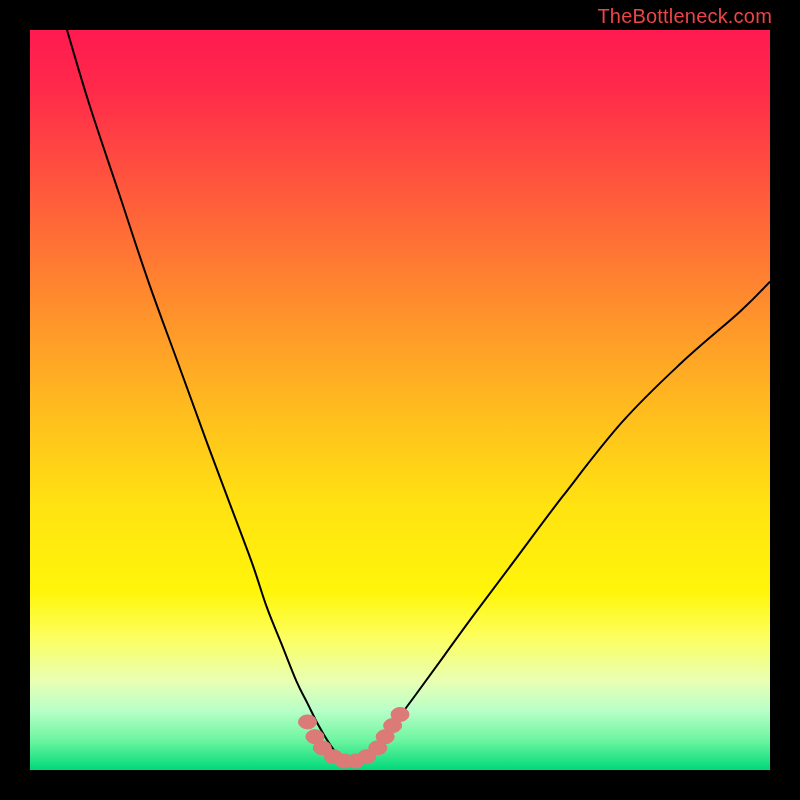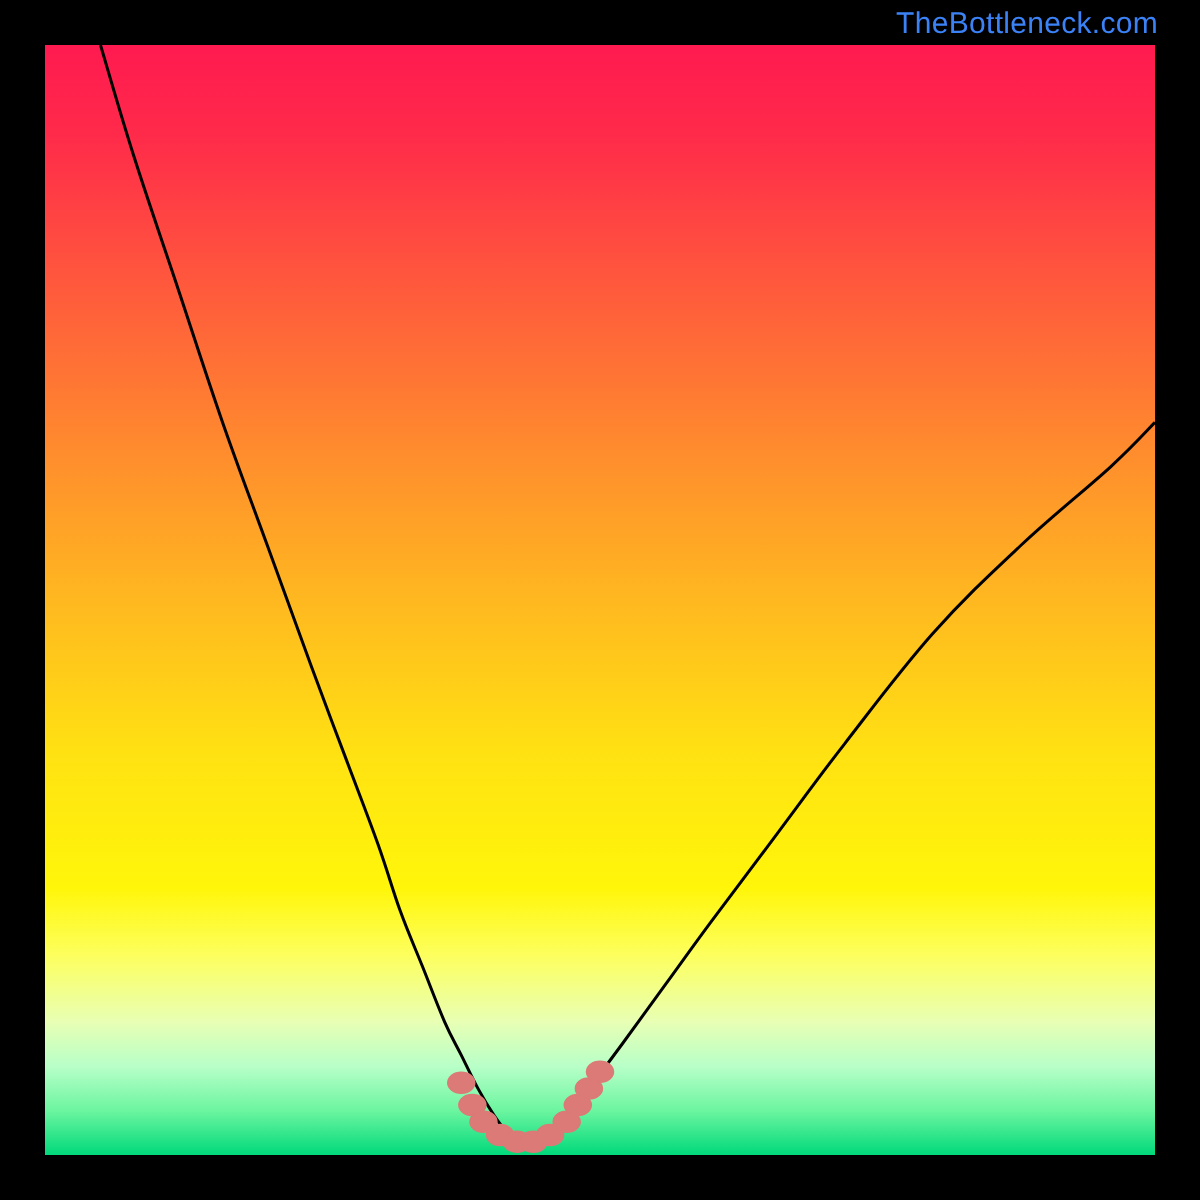--- a/index.html
+++ b/index.html
@@ -16,21 +16,21 @@
       #ffe212 64%,
       #fff60a 76%,
       #fdff5e 82%,
       #e8ffb4 88%,
       #b8ffc8 92%,
       #6cf5a0 96%,
       #00d97a 100%);
   }
   .watermark{
     position:absolute;top:6px;right:28px;
-    font:20px/1 Arial,Helvetica,sans-serif;color:#3b82f6;letter-spacing:.2px;
+    font:20px/1 Arial,Helvetica,sans-serif;color:#ef4444;letter-spacing:.2px;
   }
   svg{position:absolute;inset:0}
   .curve{fill:none;stroke:#000;stroke-width:2}
   .marker{fill:#db7a77;stroke:#db7a77}
 </style>
 </head>
 <body>
 
 <div class="frame">
   <div class="plot">

